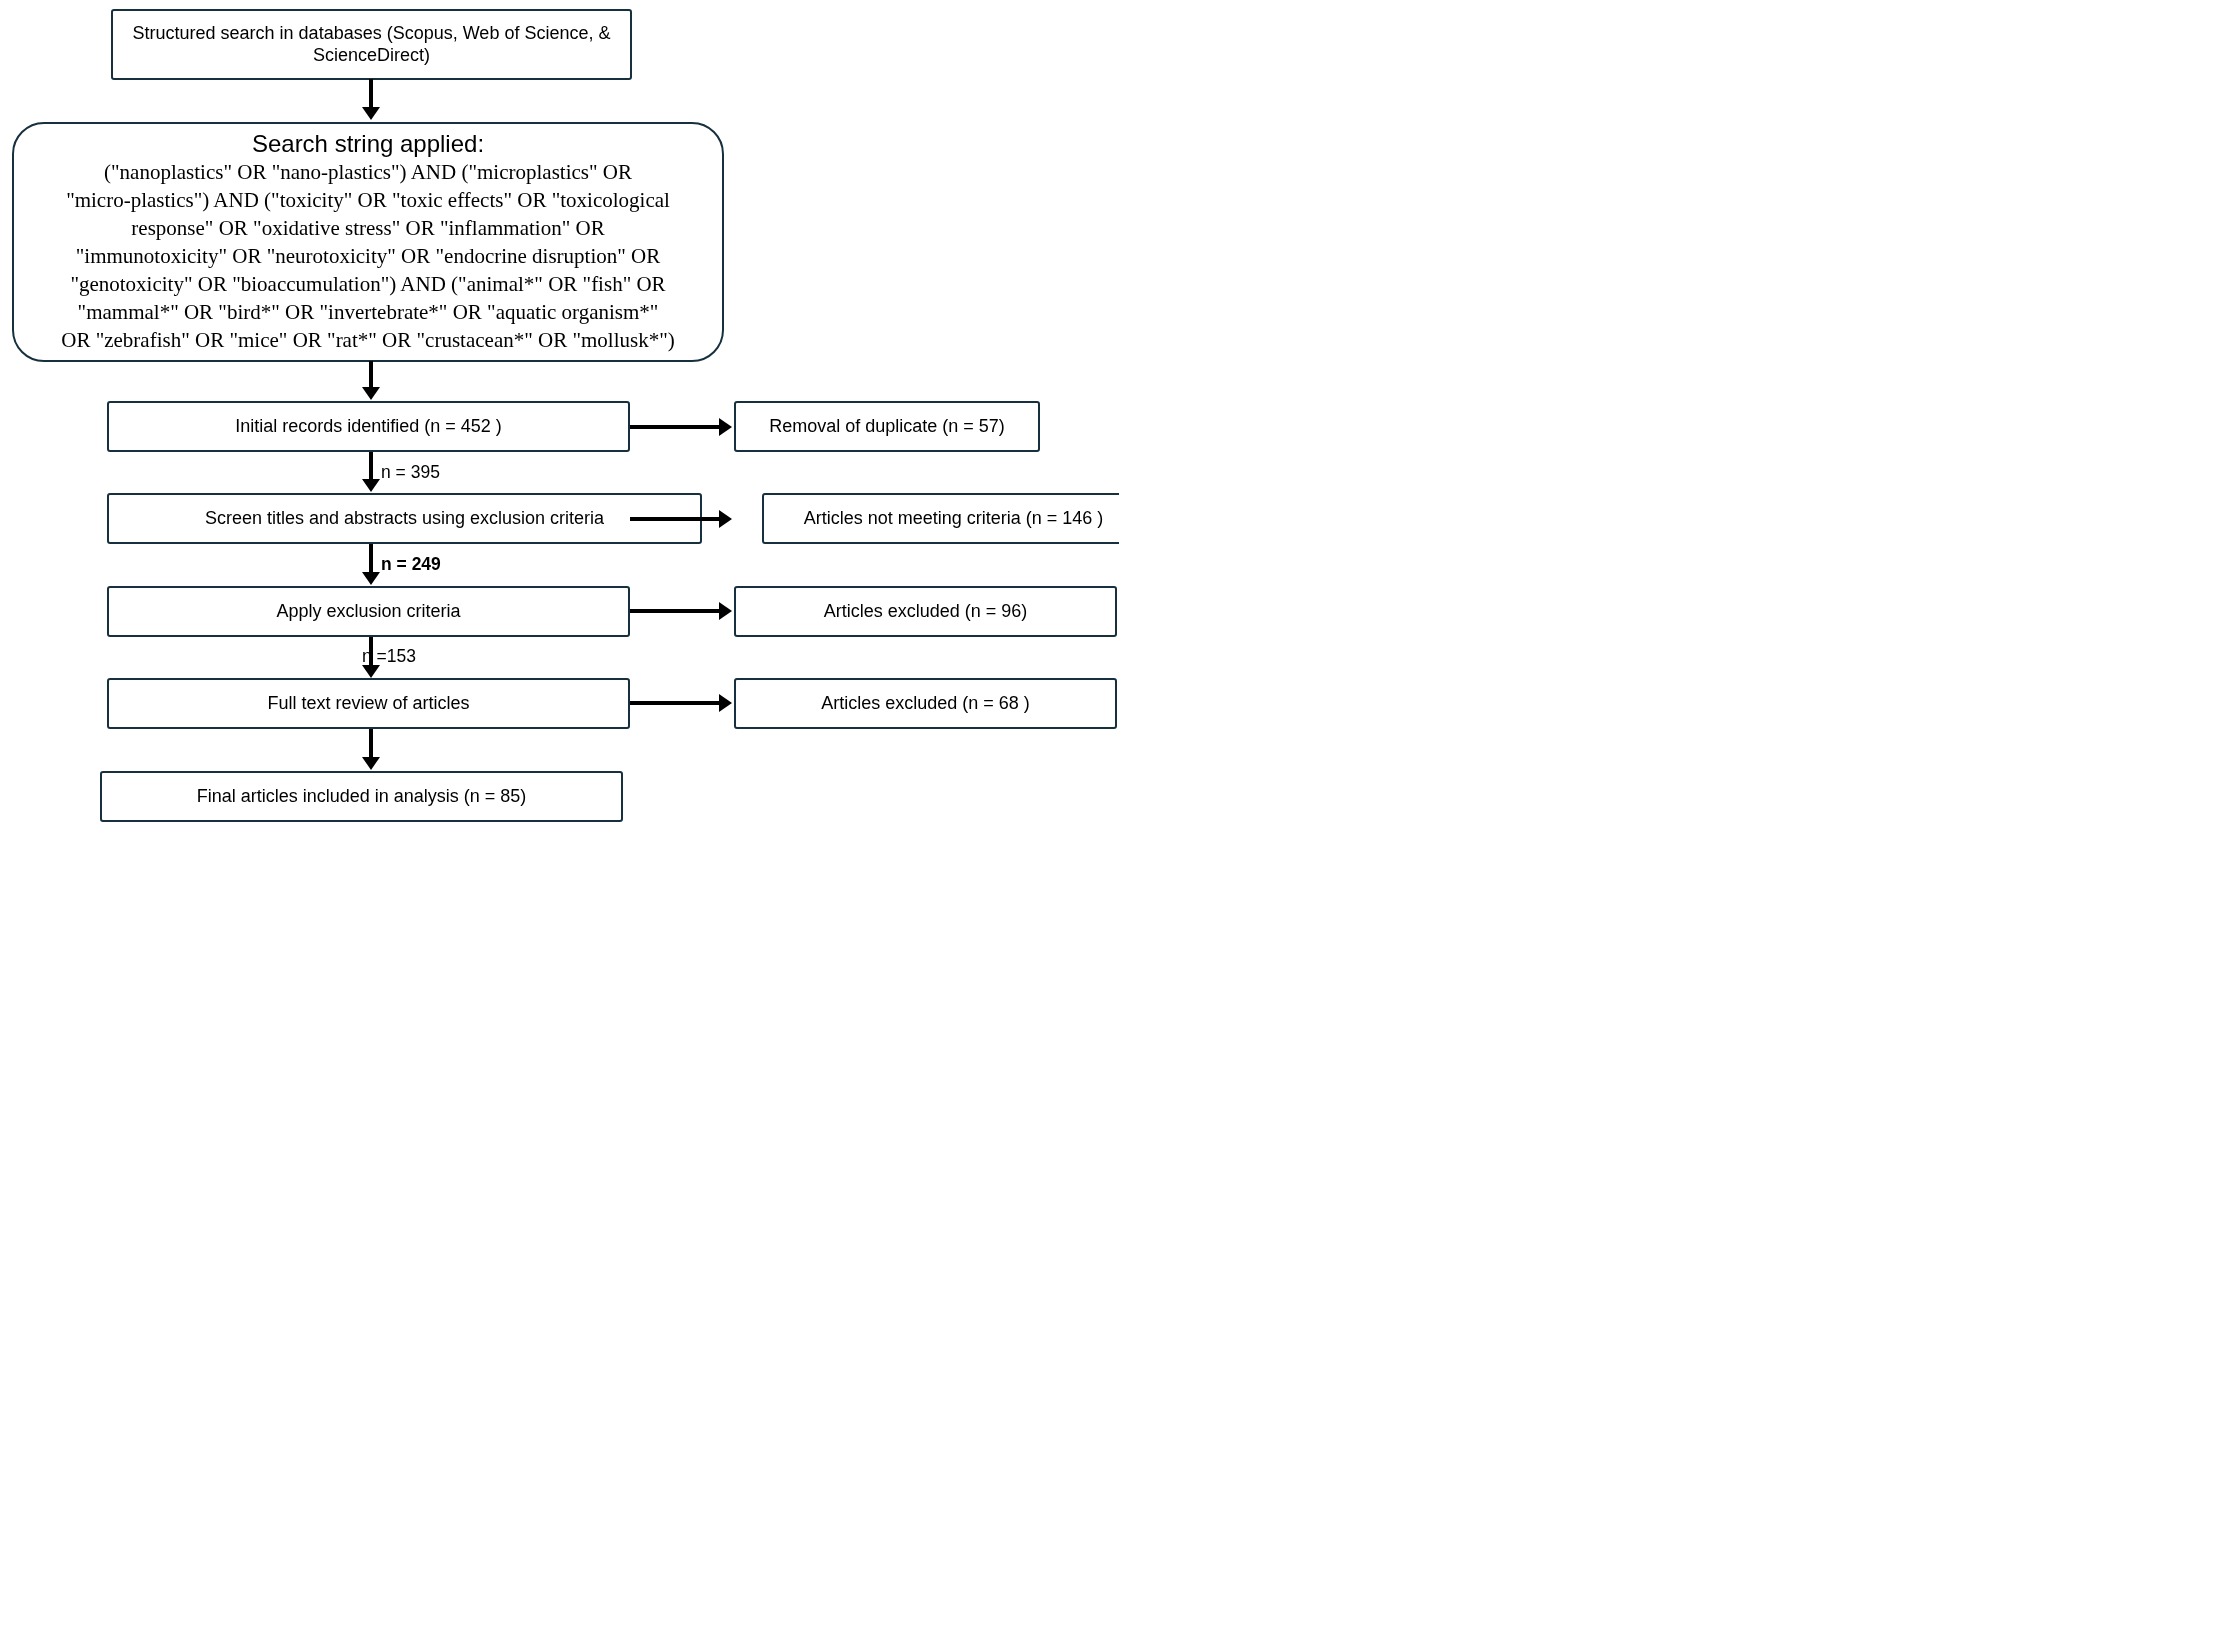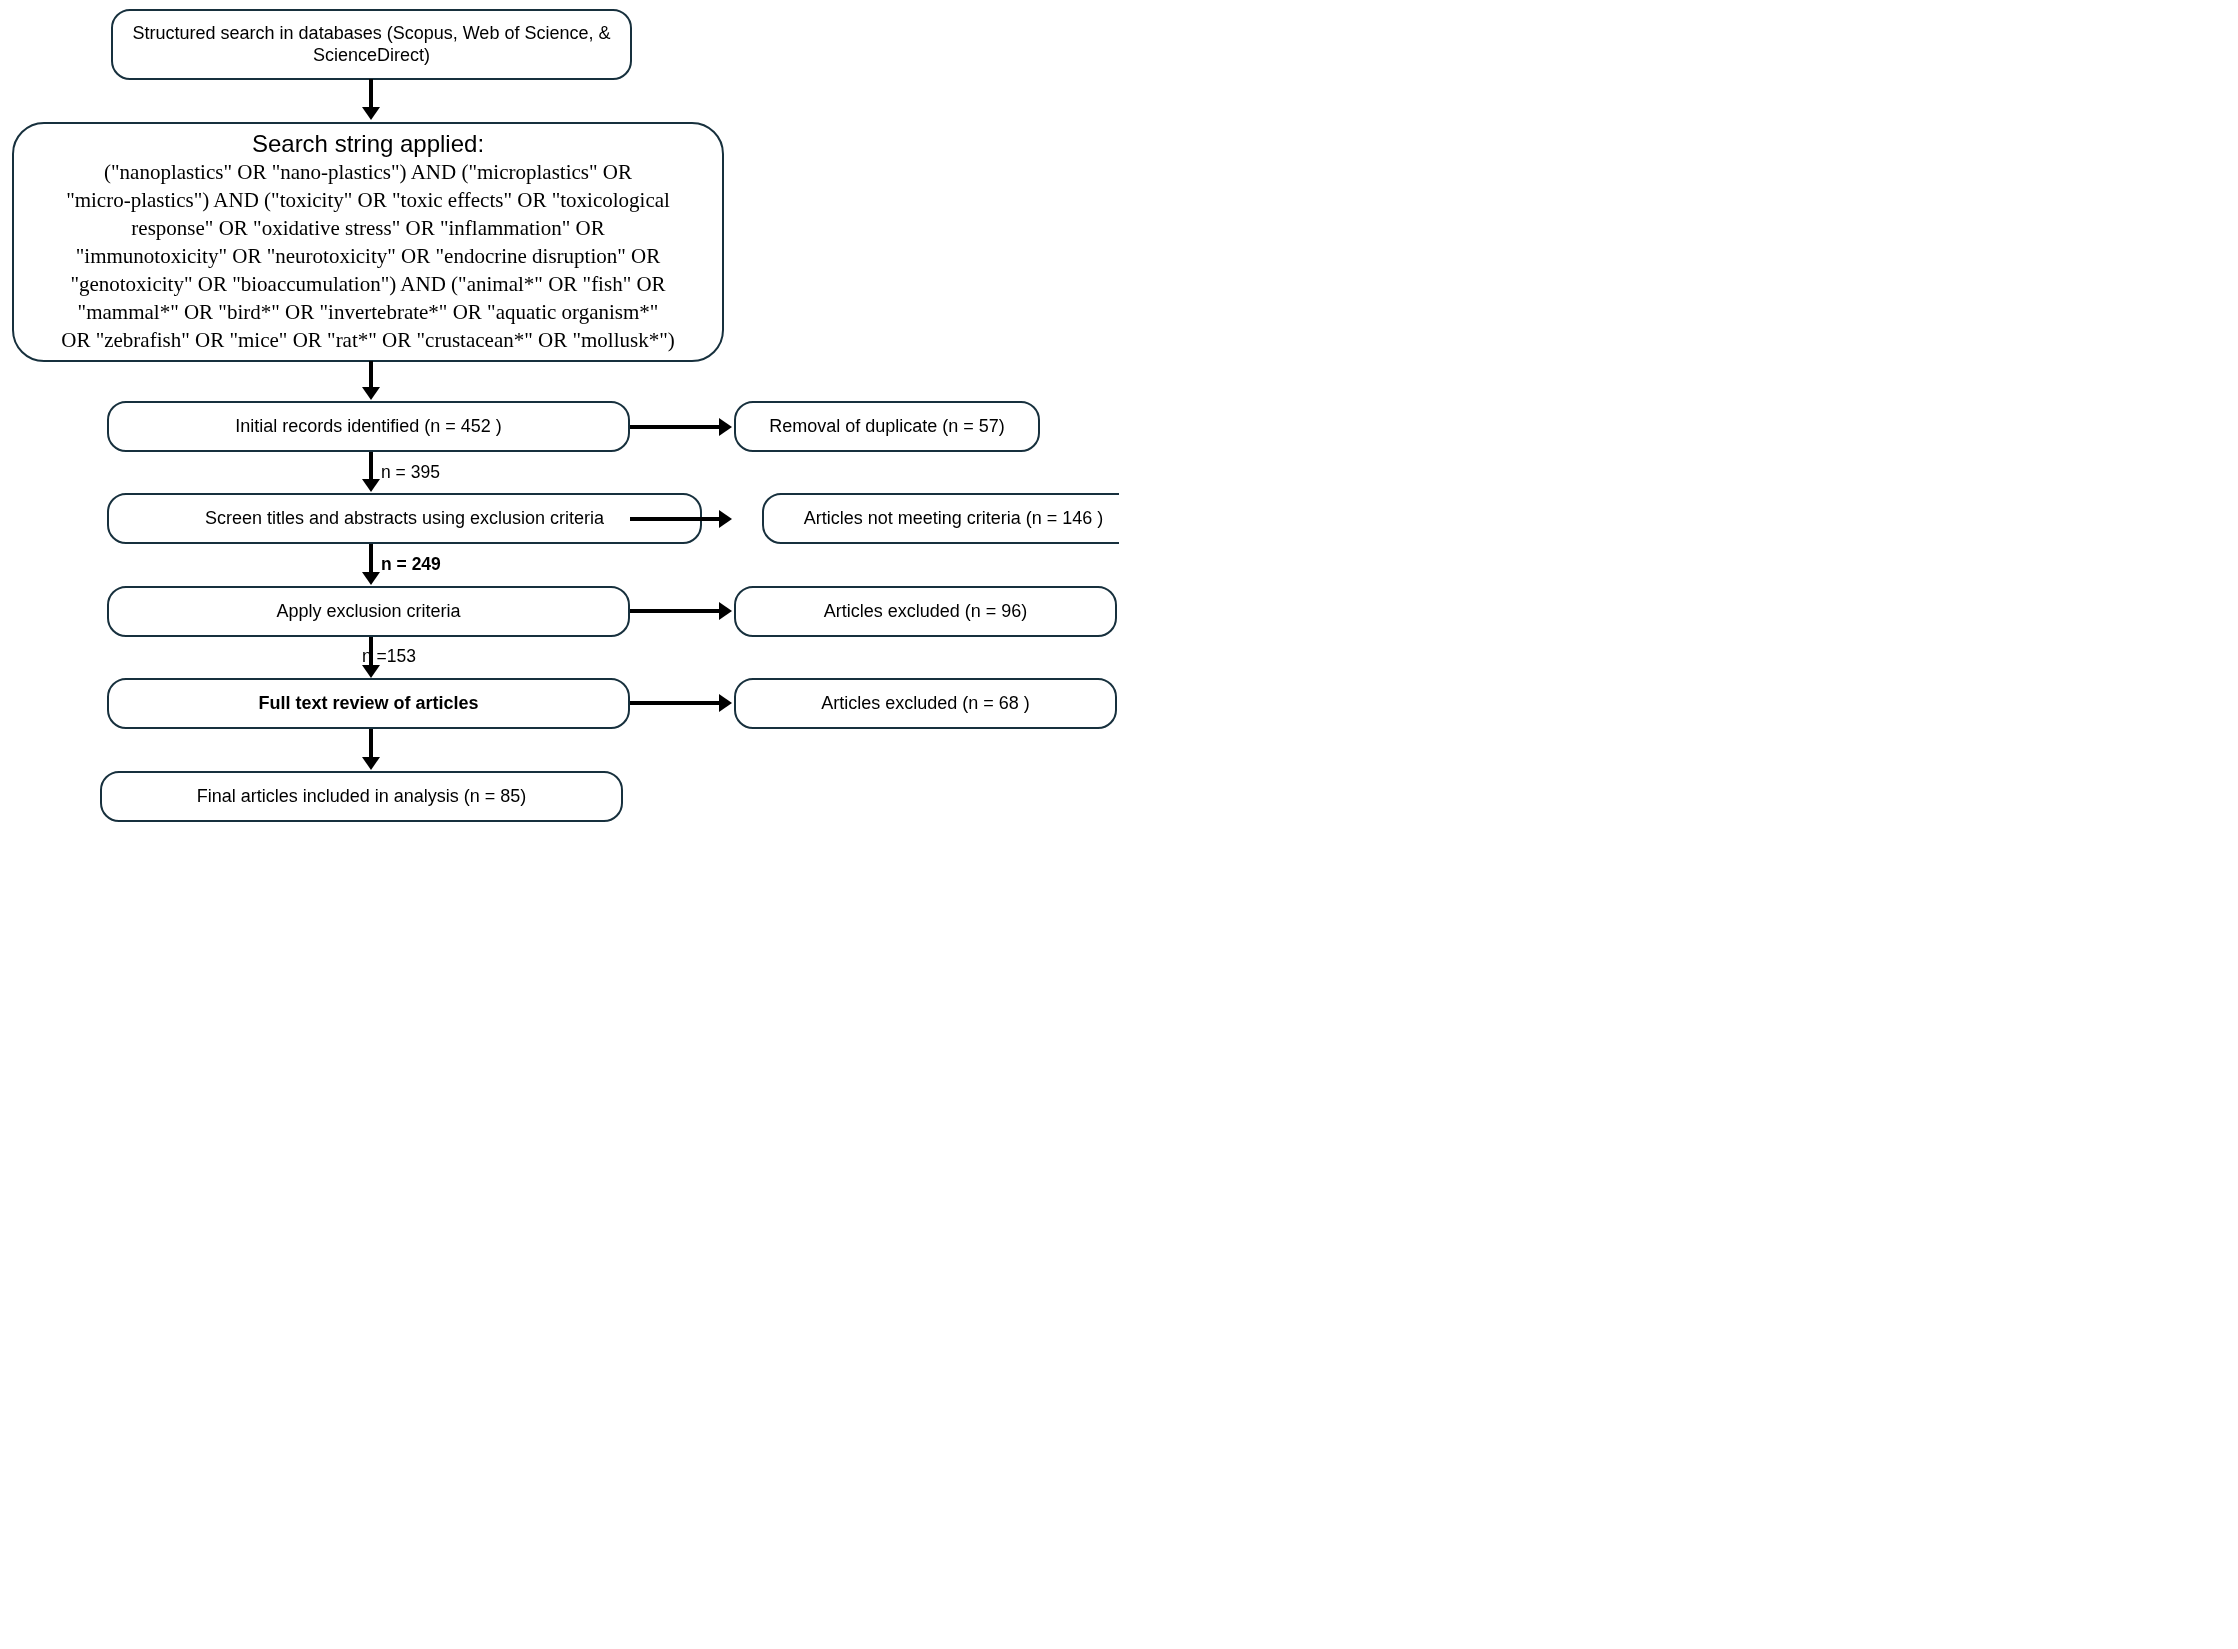--- a/index.html
+++ b/index.html
@@ -14,21 +14,21 @@
     background: #ffffff;
     font-family: "Liberation Sans", sans-serif;
     color: #000000;
     overflow: hidden;
   }
   .box {
     position: absolute;
     box-sizing: border-box;
     background: #ffffff;
     border: 2.7px solid #17303d;
-    border-radius: 19px;
+    border-radius: 3px;
     display: flex;
     flex-direction: column;
     align-items: center;
     justify-content: center;
     text-align: center;
     font-size: 18px;
     line-height: 1.25;
     padding: 4px 14px;
   }
   .box--search-string {
@@ -159,21 +159,21 @@
   <div class="box" style="left:734px; top:586px; width:383px; height:51px;">
     <span>Articles excluded  (n = 96)</span>
   </div>
 
   <div class="arrow" style="left:369px; top:637px;">
     <div class="shaft-v" style="height:28px;"></div>
     <div class="head-v" style="left:-7.4px; top:27.5px;"></div>
   </div>
   <div class="edge-label" style="left:362px; top:646px;">n =153</div>
 
-  <div class="box" style="left:107px; top:678px; width:523px; height:51px;font-weight:bold;">
+  <div class="box" style="left:107px; top:678px; width:523px; height:51px;">
     <span>Full text review of articles</span>
   </div>
 
   <div class="arrow" style="left:630px; top:701px;">
     <div class="shaft-h" style="width:90px;"></div>
     <div class="head-h" style="left:89px; top:-7.4px;"></div>
   </div>
 
   <div class="box" style="left:734px; top:678px; width:383px; height:51px;">
     <span>Articles excluded  (n = 68 )</span>

